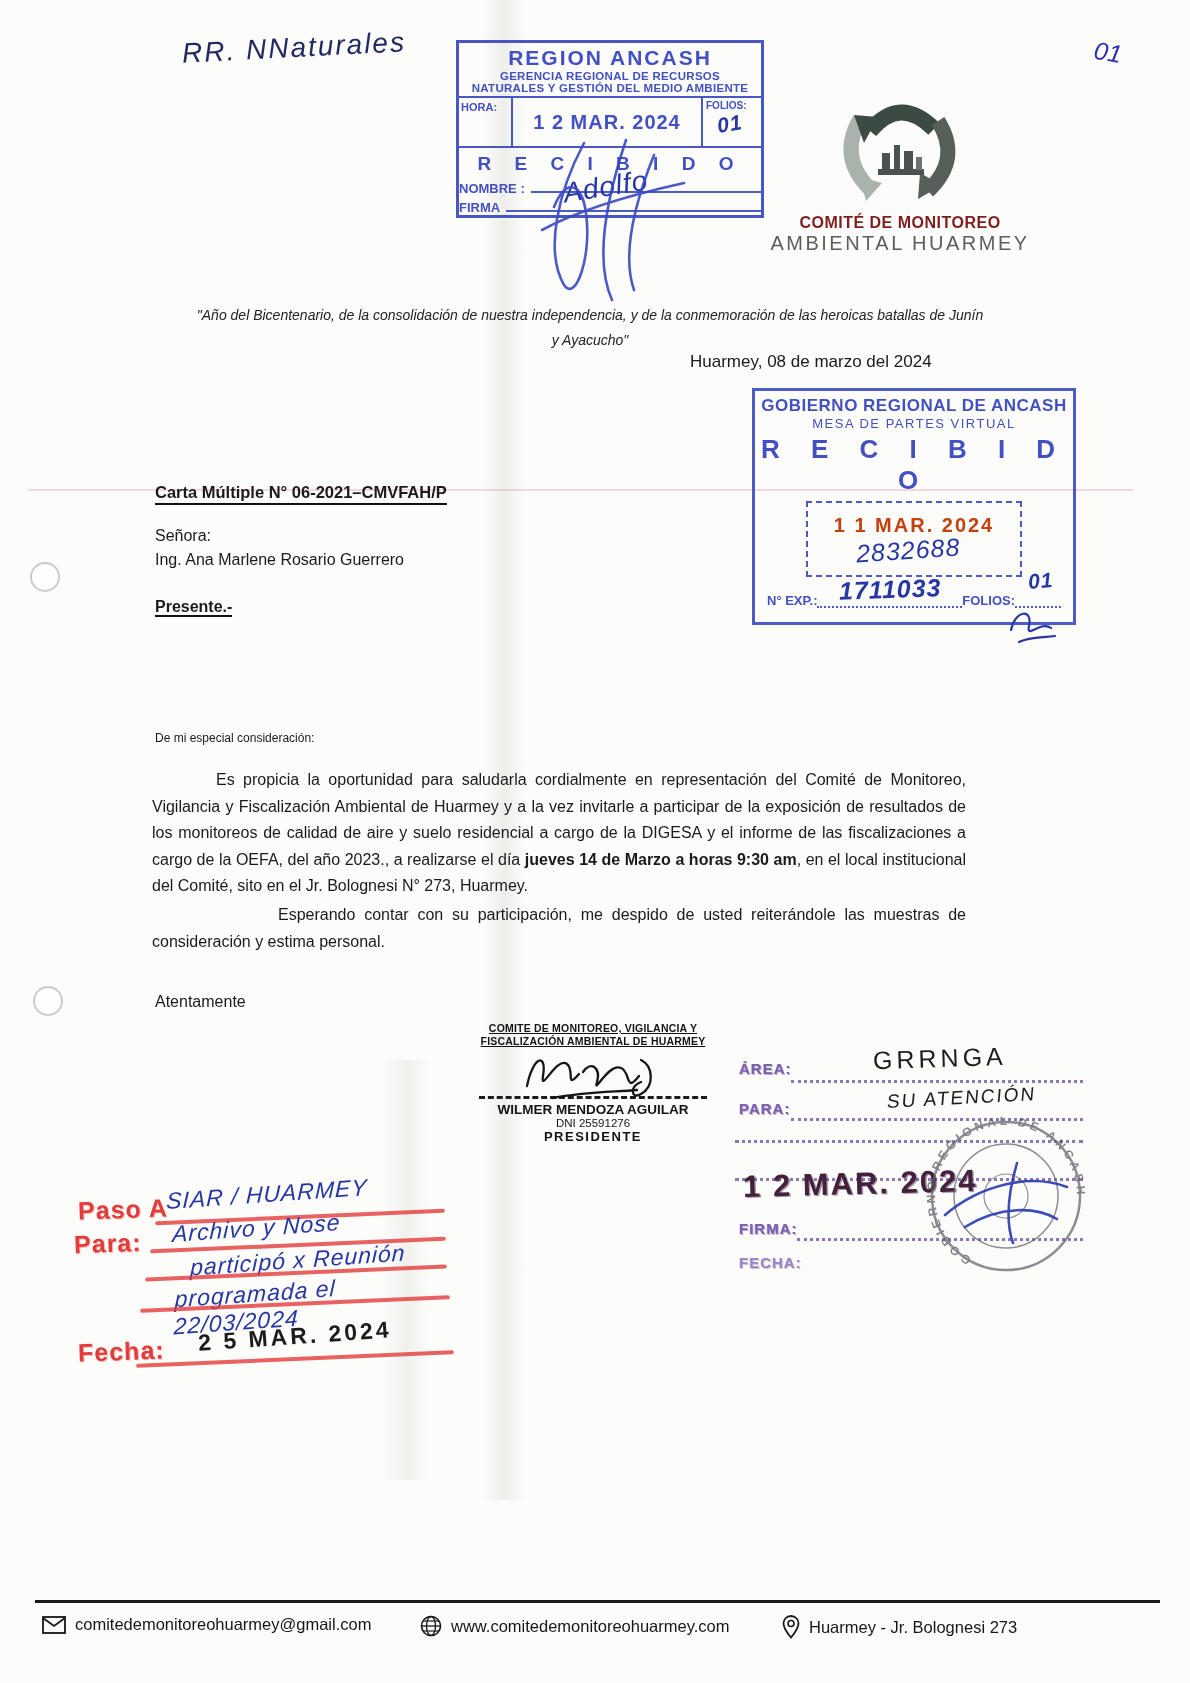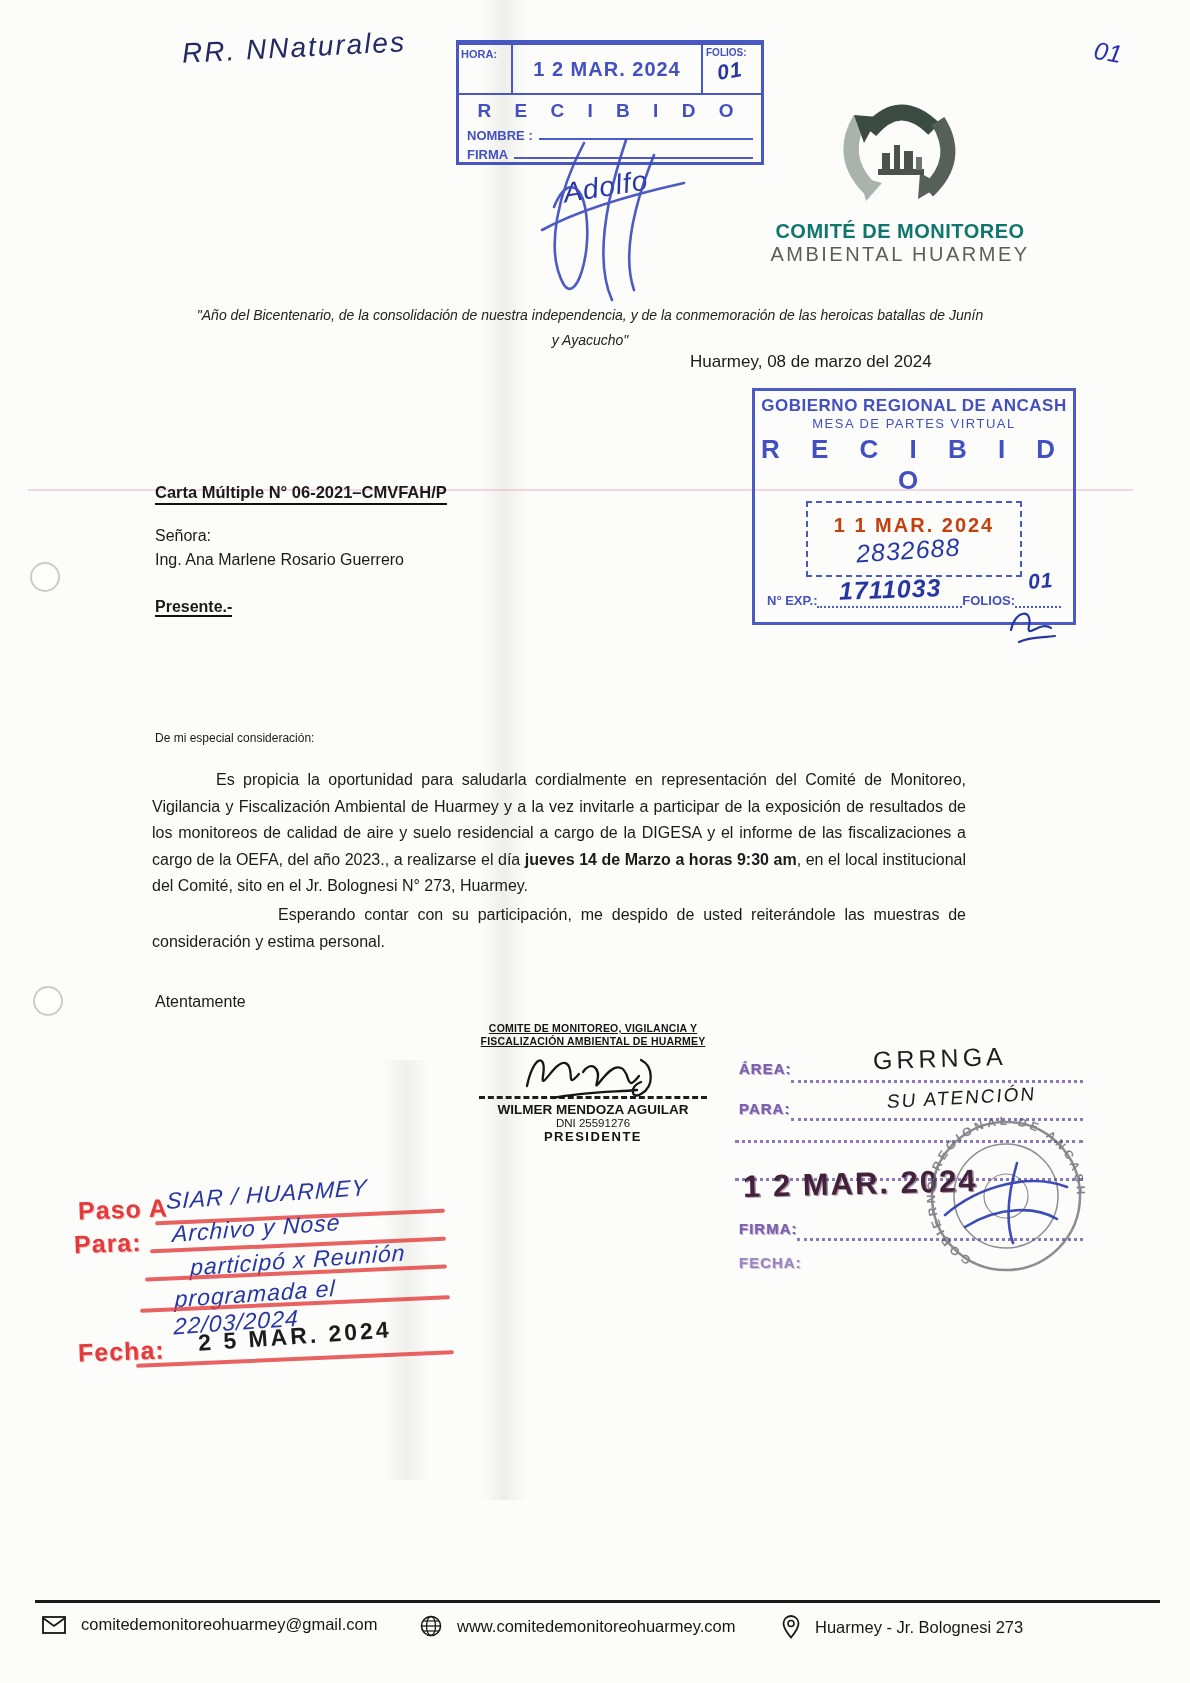--- a/index.html
+++ b/index.html
@@ -28,29 +28,29 @@
   .stamp1 { position:absolute; left:456px; top:40px; width:308px; border:3px solid rgba(58,73,192,0.92); color:rgba(58,73,192,0.96); }
   .s1-head { padding:3px 2px 2px; text-align:center; }
   .s1-org { font-size:21px; font-weight:bold; letter-spacing:2px; }
   .s1-dept { font-size:11.5px; font-weight:bold; letter-spacing:0.3px; }
   .s1-mid { display:flex; border-top:2px solid rgba(58,73,192,0.92); border-bottom:2px solid rgba(58,73,192,0.92); height:52px; }
   .s1-hora { width:54px; font-size:11px; font-weight:bold; padding:3px 2px; border-right:2px solid rgba(58,73,192,0.92); }
   .s1-date { flex:1; display:flex; align-items:center; justify-content:center; font-size:20px; font-weight:bold; letter-spacing:1px; }
   .s1-folios { width:60px; border-left:2px solid rgba(58,73,192,0.92); font-size:10px; font-weight:bold; padding:2px 3px; position:relative; }
   .s1-folios .hw-blue { position:absolute; left:14px; top:14px; font-size:21px; transform:rotate(-10deg); }
   .s1-recibido { text-align:center; font-size:19px; font-weight:bold; letter-spacing:9px; padding:5px 0 2px; }
-  .s1-row { display:flex; align-items:flex-end; font-size:13px; font-weight:bold; padding:2px 8px 0; }
+  .s1-row { display:flex; align-items:flex-end; font-size:13px; font-weight:bold; padding:2px 0 0; }
   .s1-row .wline { flex:1; border-bottom:2px solid rgba(58,73,192,0.9); margin:0 0 3px 6px; height:14px; }
   .s1-row:last-of-type { padding-bottom:10px; }
   .s1-nombre-hw { position:absolute; left:104px; top:128px; font-size:28px; transform:rotate(-9deg); }
   .s1-sig { position:absolute; left:55px; top:92px; }
 
   
   .letterhead { position:absolute; left:766px; top:88px; width:268px; text-align:center; }
-  .lh-org1 { font-size:20px; font-weight:bold; color:#0f766e; letter-spacing:0.5px; margin-top:6px; }
+  .lh-org1 { font-size:16px; font-weight:bold; color:#7f1d1d; letter-spacing:0.5px; }
   .lh-org2 { font-size:20px; color:#5d5d5d; letter-spacing:2.5px; }
 
   
   .motto { position:absolute; left:110px; top:303px; width:960px; text-align:center; font-style:italic; font-size:14px; line-height:1.75; color:#222; }
 
   .dateline { position:absolute; left:690px; top:352px; font-size:17px; }
 
   
   .stamp2 { position:absolute; left:752px; top:388px; width:324px; border:3px solid rgba(58,73,192,0.9); color:rgba(58,73,192,0.96); padding:5px 0 14px; }
   .s2-org { text-align:center; font-size:17px; font-weight:bold; letter-spacing:0.5px; }
@@ -106,40 +106,45 @@
   
   .rednote { position:absolute; left:70px; top:1185px; width:372px; height:195px; }
   .r-label { position:absolute; color:#e23b3b; font-size:25px; font-weight:bold; letter-spacing:1px; transform:rotate(-2deg);
              text-shadow:1px 1px 0 rgba(226,59,59,0.35); }
   .r-line { position:absolute; height:4px; background:rgba(226,59,59,0.8); border-radius:2px; transform:rotate(-2.5deg); }
   .r-hw { position:absolute; font-size:23px; color:#2637a5; font-style:italic; letter-spacing:1px; transform:rotate(-4deg) skewX(-6deg); }
   .r-datestamp { position:absolute; left:128px; top:138px; font-size:23px; font-weight:bold; letter-spacing:3px; color:#1c1c1c; transform:rotate(-4deg); }
 
   
   .footer-line { position:absolute; left:35px; top:1600px; width:1125px; height:3px; background:#1a1a1a; }
-  .footer-item { position:absolute; top:1615px; display:flex; align-items:center; gap:15px; font-size:16.5px; color:#161616; }
+  .footer-item { position:absolute; top:1615px; display:flex; align-items:center; gap:9px; font-size:16.5px; color:#161616; }
   .fi-email { left:42px; }
   .fi-web { left:420px; }
   .fi-addr { left:782px; }
 </style>
 </head>
 <body>
 
 <div class="page">
 
   <div class="scan-band band1"></div>
   <div class="scan-band band2"></div>
   <div class="pink-line"></div>
   <div class="hole hole1"></div>
   <div class="hole hole2"></div>
 
   <div class="hw-topleft">RR. NNaturales</div>
   <div class="hw-topright">01</div>
 
   <div class="stamp1">
+    <div class="s1-head">
+      <div class="s1-org">REGION ANCASH</div>
+      <div class="s1-dept">GERENCIA REGIONAL DE RECURSOS</div>
+      <div class="s1-dept">NATURALES Y GESTIÓN DEL MEDIO AMBIENTE</div>
+    </div>
     <div class="s1-mid">
       <div class="s1-hora">HORA:</div>
       <div class="s1-date">1 2 MAR. 2024</div>
       <div class="s1-folios">
         <span>FOLIOS:</span>
         <span class="hw-blue">01</span>
       </div>
     </div>
     <div class="s1-recibido">R E C I B I D O</div>
     <div class="s1-row">

